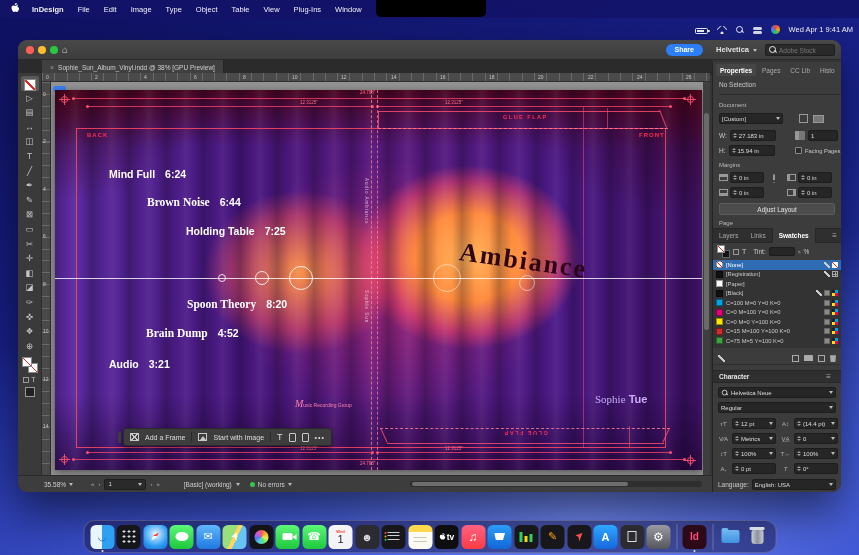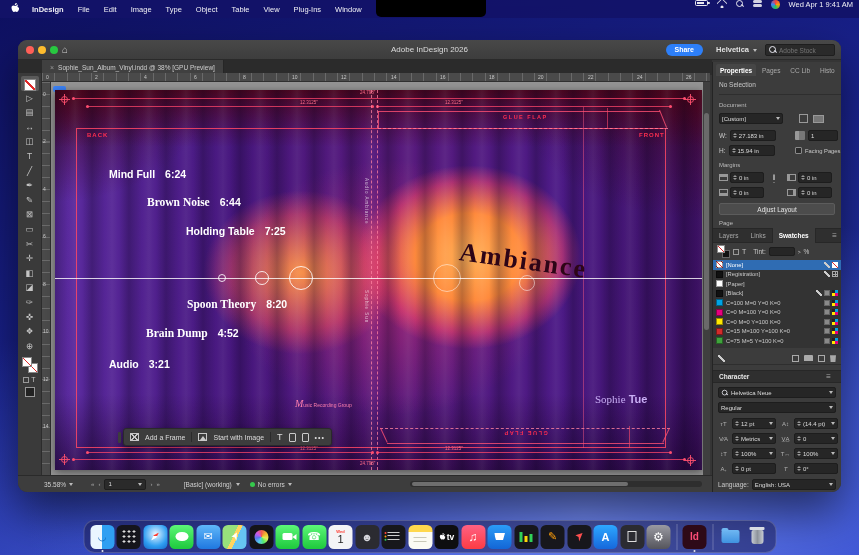--- a/index.html
+++ b/index.html
@@ -5,21 +5,21 @@
 *{margin:0;padding:0;box-sizing:border-box;}
 html,body{width:859px;height:555px;background:#000;font-family:"Liberation Sans",sans-serif;-webkit-font-smoothing:antialiased;}
 .screen{position:relative;width:859px;height:555px;overflow:hidden;
  background:radial-gradient(900px 520px at 68% 92%,#6e86f0 0%,#4159d6 32%,rgba(30,47,159,0) 62%),
  radial-gradient(700px 500px at 10% 110%,#3a50c8 0%,rgba(58,80,200,0) 55%),
  linear-gradient(160deg,#0e1060 0%,#1a2390 48%,#2c3fb4 100%);}
 
 .menubar{position:absolute;top:0;left:0;right:0;height:18px;background:rgba(18,18,104,.92);display:flex;align-items:center;color:#f0f0f5;font-size:7.5px;z-index:50;}
 .mb-item{padding:0 7px;cursor:default;}
 .mb-item.b{font-weight:bold;}
-.mb-right{position:absolute;right:6px;top:0;height:34px;display:flex;align-items:flex-start;gap:9px;}
+.mb-right{position:absolute;right:6px;top:0;height:34px;display:flex;align-items:flex-end;gap:9px;}
 .notch{position:absolute;left:376px;top:0;width:110px;height:17px;background:#000;border-radius:0 0 5px 5px;}
 .batt{width:13px;height:6px;border:1px solid #e8e8f0;border-radius:1.5px;position:relative;}
 .batt i{position:absolute;left:1px;top:1px;bottom:1px;width:70%;background:#e8e8f0;}
 .batt:after{content:"";position:absolute;right:-3px;top:1px;width:2px;height:2px;background:#e8e8f0;border-radius:0 1px 1px 0;}
 .wifi{width:10px;height:8px;position:relative;overflow:hidden;}
 .wifi:before{content:"";position:absolute;left:50%;top:85%;width:12px;height:12px;transform:translate(-50%,-50%) rotate(45deg);border:1.3px solid #e8e8f0;border-bottom:none;border-right:none;border-radius:3px 0 0 0;}
 .wifi:after{content:"";position:absolute;left:50%;top:85%;width:3px;height:3px;transform:translate(-50%,-50%);background:#e8e8f0;border-radius:50%;}
 .srch{width:8px;height:8px;position:relative;}
 .srch:before{content:"";position:absolute;left:0;top:0;width:5px;height:5px;border:1.2px solid #e8e8f0;border-radius:50%;}
 .srch:after{content:"";position:absolute;left:5px;top:5px;width:3px;height:1.2px;background:#e8e8f0;transform:rotate(45deg);}
@@ -253,21 +253,20 @@
     </div>
   </div>
 
   <div class="win">
 
     <div class="tbar">
       <span class="tl" style="left:8px;background:#ff5f57;"></span>
       <span class="tl" style="left:20px;background:#febc2e;"></span>
       <span class="tl" style="left:32px;background:#28c840;"></span>
       <span class="home-ic">⌂</span>
-      <div class="win-title">Adobe InDesign 2026</div>
       <span class="share">Share</span>
       <span class="wspace">
           <span>Helvetica</span>
           <i class="dd-ar"></i>
         </span>
       <span class="stock">
         <span class="srch" style="--c:#888"></span>
         <input placeholder="Adobe Stock" style="">
       </span>
     </div>

